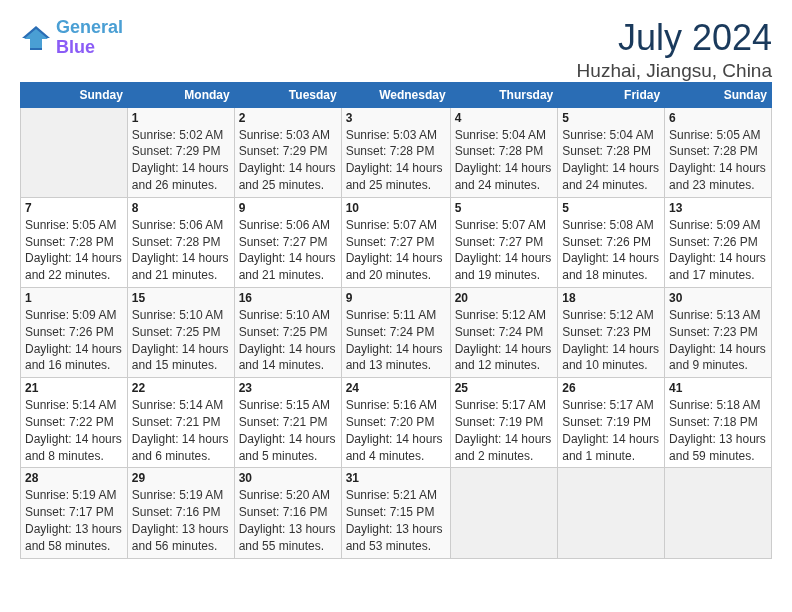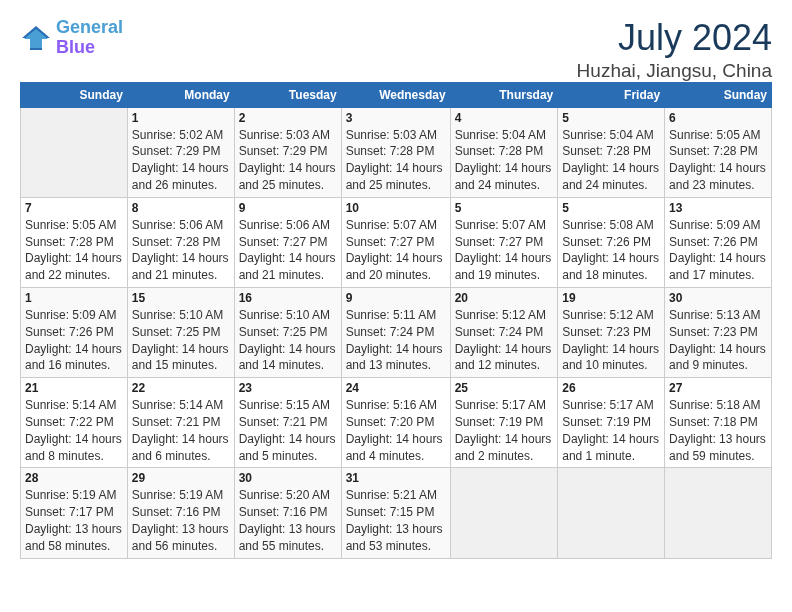--- a/index.html
+++ b/index.html
@@ -236,21 +236,21 @@
           Sunrise: 5:11 AM<br>Sunset: 7:24 PM<br>Daylight: 14 hours and 13 minutes.
         </div>
           </td>
           <td>
             <div class="day-num">20</div>
         <div class="day-info">
           Sunrise: 5:12 AM<br>Sunset: 7:24 PM<br>Daylight: 14 hours and 12 minutes.
         </div>
           </td>
           <td>
-            <div class="day-num">19</div>
+            <div class="day-num">18</div>
         <div class="day-info">
           Sunrise: 5:12 AM<br>Sunset: 7:23 PM<br>Daylight: 14 hours and 10 minutes.
         </div>
           </td>
           <td>
             <div class="day-num">30</div>
         <div class="day-info">
           Sunrise: 5:13 AM<br>Sunset: 7:23 PM<br>Daylight: 14 hours and 9 minutes.
         </div>
           </td>
@@ -286,21 +286,21 @@
           Sunrise: 5:17 AM<br>Sunset: 7:19 PM<br>Daylight: 14 hours and 2 minutes.
         </div>
           </td>
           <td>
             <div class="day-num">26</div>
         <div class="day-info">
           Sunrise: 5:17 AM<br>Sunset: 7:19 PM<br>Daylight: 14 hours and 1 minute.
         </div>
           </td>
           <td>
-            <div class="day-num">27</div>
+            <div class="day-num">41</div>
         <div class="day-info">
           Sunrise: 5:18 AM<br>Sunset: 7:18 PM<br>Daylight: 13 hours and 59 minutes.
         </div>
           </td>
         </tr>
         <tr>
           <td>
             <div class="day-num">28</div>
         <div class="day-info">
           Sunrise: 5:19 AM<br>Sunset: 7:17 PM<br>Daylight: 13 hours and 58 minutes.

